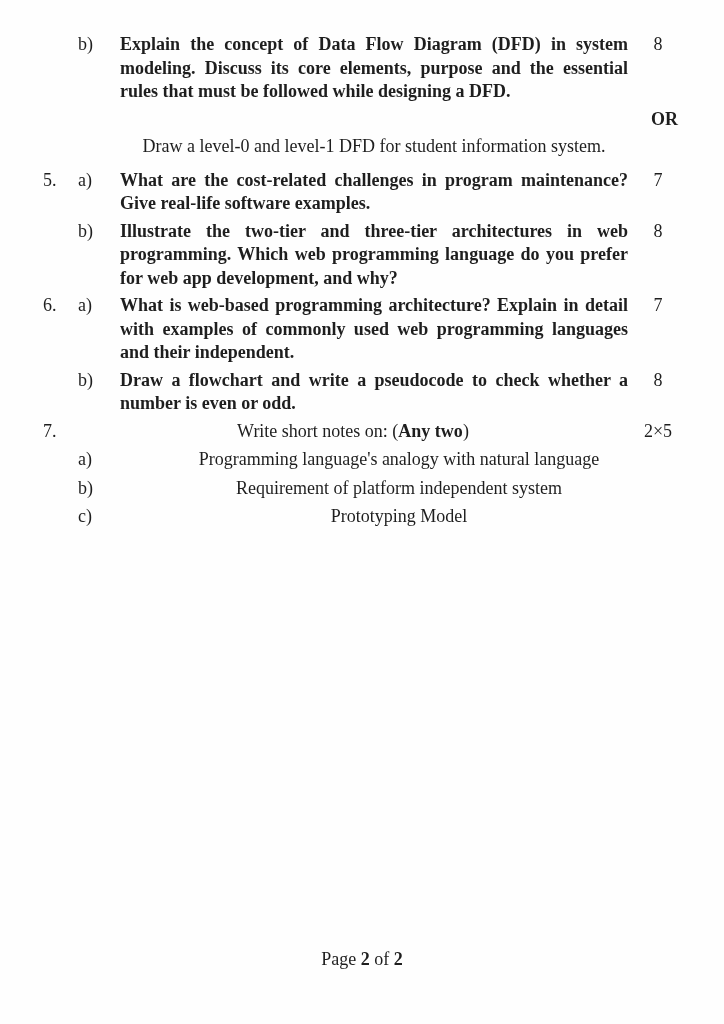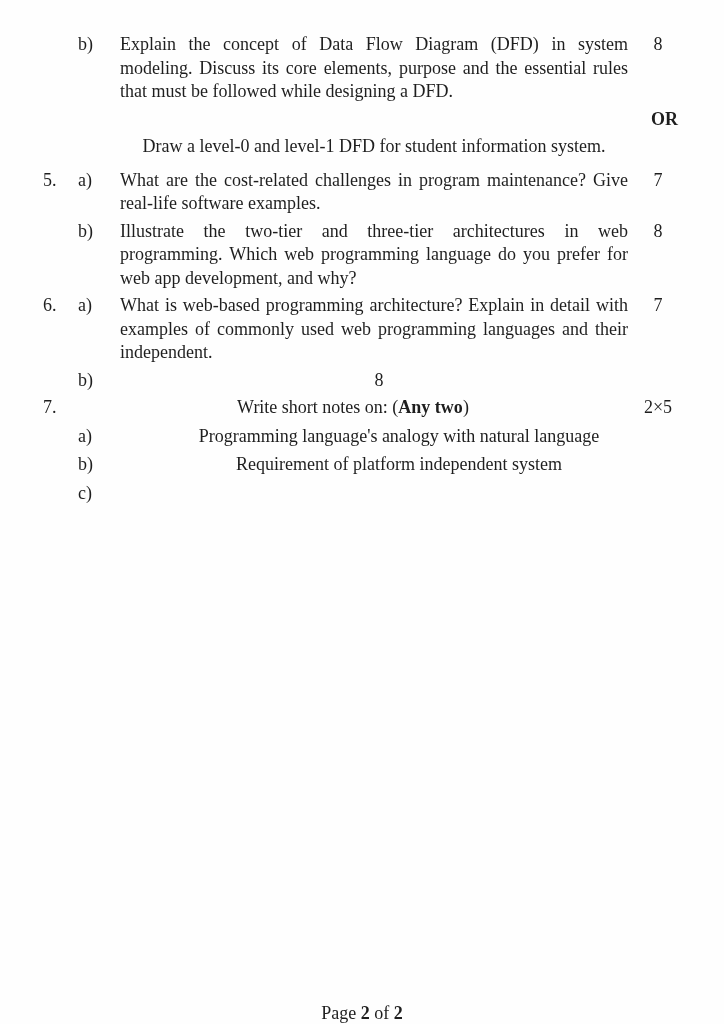--- a/index.html
+++ b/index.html
@@ -33,34 +33,34 @@
     margin-bottom: 5px;
   }
   .qrow-sub {
     display: grid;
     grid-template-columns: 35px 42px 1fr;
     align-items: start;
     margin-bottom: 5px;
   }
   .col-num { text-align: left; }
   .col-letter { text-align: left; }
-  .col-text { text-align: justify; }
+  .col-text { text-align: justify; font-weight: bold; }
   .col-text-left { text-align: center; }
   .col-marks { text-align: center; padding-left: 10px; white-space: nowrap; }
   .or-row {
     text-align: right;
     font-weight: bold;
     margin: 0 0 4px 0;
   }
   .alt-row { margin-bottom: 10px; }
   .bold { font-weight: bold; }
   .footer {
     position: absolute;
     left: 0;
-    top: 1002px;
+    top: 948px;
     width: 100%;
     text-align: center;
   }
 </style>
 </head>
 <body>
 
 <div class="page">
   <div class="content">
 
@@ -97,20 +97,21 @@
     <div class="qrow">
       <div class="col-num">6.</div>
       <div class="col-letter">a)</div>
       <div class="col-text">What is web-based programming architecture? Explain in detail with examples of commonly used web programming languages and their independent.</div>
       <div class="col-marks">7</div>
     </div>
 
     <div class="qrow">
       <div class="col-num"></div>
       <div class="col-letter">b)</div>
+      <div class="col-text">Draw a flowchart and write a pseudocode to check whether a number is even or odd.</div>
       <div class="col-marks">8</div>
     </div>
 
     <div class="qrow-title">
       <div class="col-num">7.</div>
       <div class="col-text-left"><span>Write short notes on: (</span><span class="bold">Any two</span><span>)</span></div>
       <div class="col-marks">2×5</div>
     </div>
 
     <div class="qrow-sub">
@@ -121,20 +122,21 @@
 
     <div class="qrow-sub">
       <div class="col-num"></div>
       <div class="col-letter">b)</div>
       <div class="col-text-left">Requirement of platform independent system</div>
     </div>
 
     <div class="qrow-sub">
       <div class="col-num"></div>
       <div class="col-letter">c)</div>
+      <div class="col-text-left">Prototyping Model</div>
     </div>
 
   </div>
 
   <div class="footer">
     <span>Page</span>
     <span class="bold">2</span>
     <span>of</span>
     <span class="bold">2</span>
   </div>

